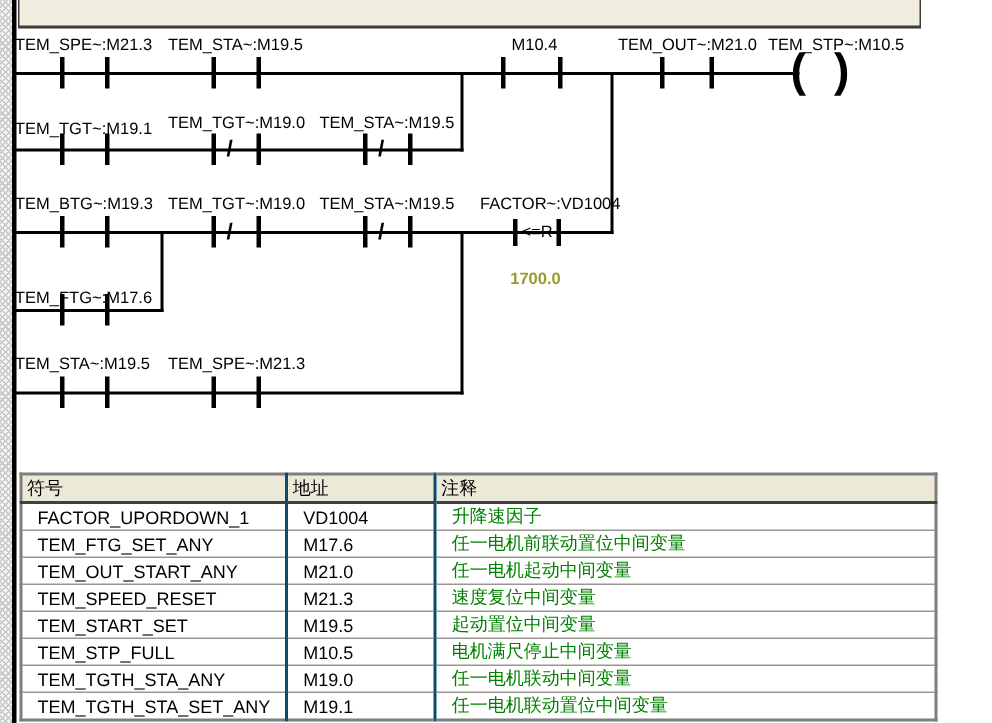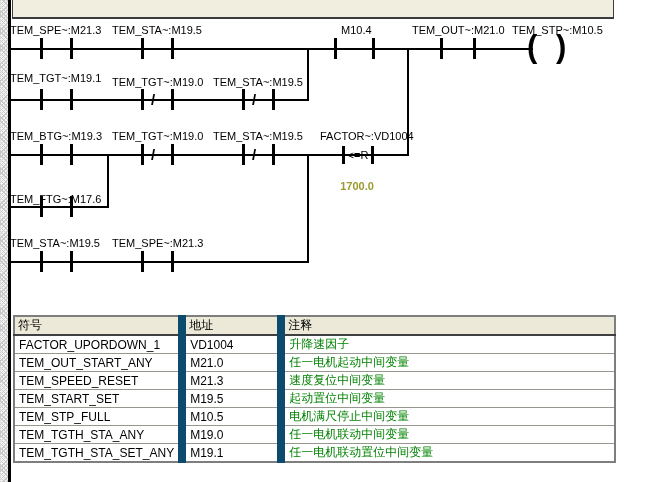--- a/index.html
+++ b/index.html
@@ -17,22 +17,22 @@
   .bar{position:absolute;width:3px;height:21px;background:#000;}
   .lbl{position:absolute;font-size:11px;line-height:12px;white-space:nowrap;letter-spacing:0;}
   .slash{position:absolute;font-size:15px;line-height:16px;font-weight:bold;}
   .cmp-op{position:absolute;font-size:11px;line-height:12px;text-align:center;}
   .cmp-val{position:absolute;font-size:11px;line-height:12px;text-align:center;color:#9a9a2e;}
   .paren{position:absolute;font-size:31px;line-height:28px;font-weight:bold;}
   .symtable{position:absolute;left:13px;top:315px;border-collapse:collapse;table-layout:fixed;
       font-size:12px;border:2px solid #7e7e7e;background:#fff;}
   .symtable th{background:#ece9d8;font-weight:normal;text-align:left;height:16px;
       padding:0 3px;border-bottom:2px solid #404040;}
-  .symtable td{height:14px;padding:0 4px;border-top:1px solid #979790;white-space:nowrap;overflow:hidden;border-radius:9px;}
-  .symtable th + th, .symtable td + td{border-left:8px solid #0c4a6e;}
+  .symtable td{height:14px;padding:0 10px;border-top:1px solid #979790;white-space:nowrap;overflow:hidden;border-radius:9px;}
+  .symtable th + th, .symtable td + td{border-left:2px solid #0c4a6e;}
   .symtable .c-comment{color:#008200;}
 </style>
 </head>
 <body>
 
 <div class="screen">
 
   <div class="gutter"></div>
   <div class="rail"></div>
 
@@ -60,21 +60,21 @@
     <div class="bar" style="left:70px;top:38px;"></div>
     <div class="bar" style="left:141px;top:38px;"></div>
     <div class="bar" style="left:171px;top:38px;"></div>
     <div class="bar" style="left:334px;top:38px;"></div>
     <div class="bar" style="left:372px;top:38px;"></div>
     <div class="bar" style="left:440px;top:38px;"></div>
     <div class="bar" style="left:473px;top:38px;"></div>
     <span class="paren" style="left:527px;top:33px;">(</span>
     <span class="paren" style="left:556px;top:33px;">)</span>
 
-    <span class="lbl" style="left:10px;top:72px;">TEM_TGT~:M19.1</span>
+    <span class="lbl" style="left:10px;top:80px;">TEM_TGT~:M19.1</span>
     <span class="lbl" style="left:112px;top:76px;">TEM_TGT~:M19.0</span>
     <span class="lbl" style="left:213px;top:76px;">TEM_STA~:M19.5</span>
     <div class="bar" style="left:40px;top:89px;"></div>
     <div class="bar" style="left:70px;top:89px;"></div>
     <div class="bar" style="left:141px;top:89px;"></div>
     <div class="bar" style="left:171px;top:89px;"></div>
     <div class="bar" style="left:242px;top:89px;"></div>
     <div class="bar" style="left:272px;top:89px;"></div>
     <span class="slash" style="left:151px;top:92px;">/</span>
     <span class="slash" style="left:252px;top:92px;">/</span>
@@ -119,20 +119,25 @@
       <th>符号</th>
       <th>地址</th>
       <th>注释</th>
     </tr>
     <tr>
       <td>FACTOR_UPORDOWN_1</td>
       <td>VD1004</td>
       <td class="c-comment">升降速因子</td>
     </tr>
     <tr>
+      <td>TEM_FTG_SET_ANY</td>
+      <td>M17.6</td>
+      <td class="c-comment">任一电机前联动置位中间变量</td>
+    </tr>
+    <tr>
       <td>TEM_OUT_START_ANY</td>
       <td>M21.0</td>
       <td class="c-comment">任一电机起动中间变量</td>
     </tr>
     <tr>
       <td>TEM_SPEED_RESET</td>
       <td>M21.3</td>
       <td class="c-comment">速度复位中间变量</td>
     </tr>
     <tr>

